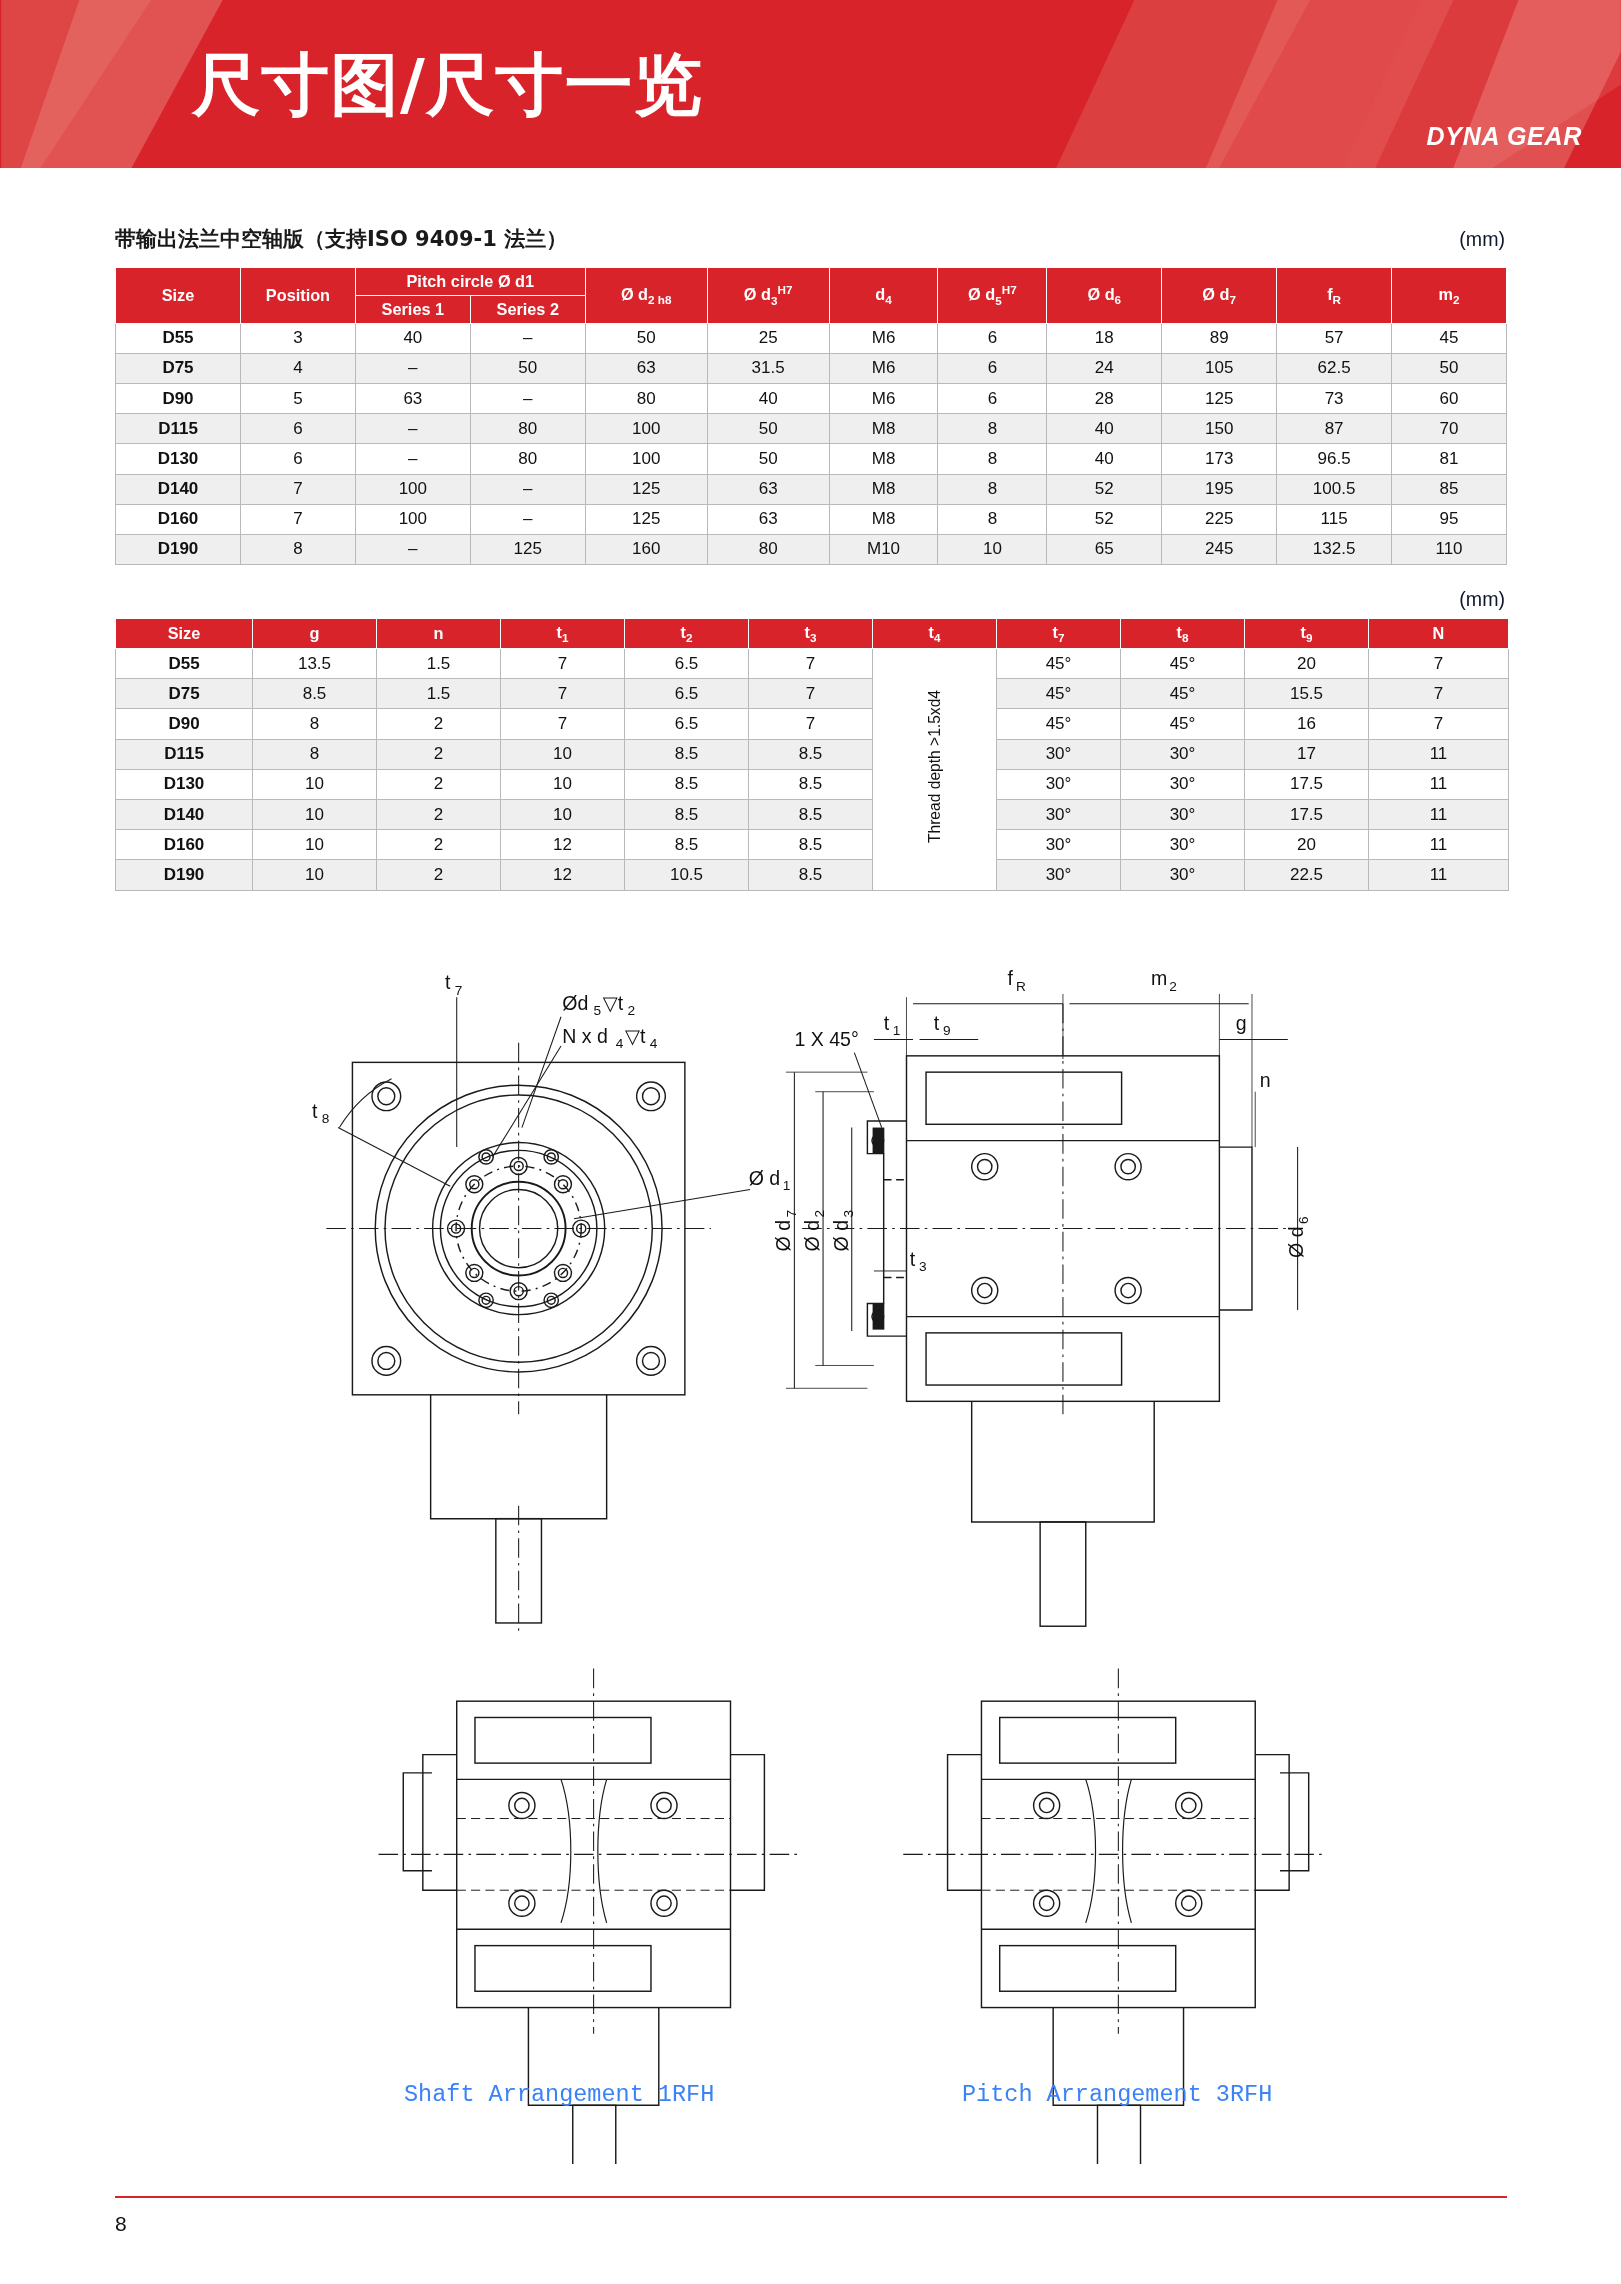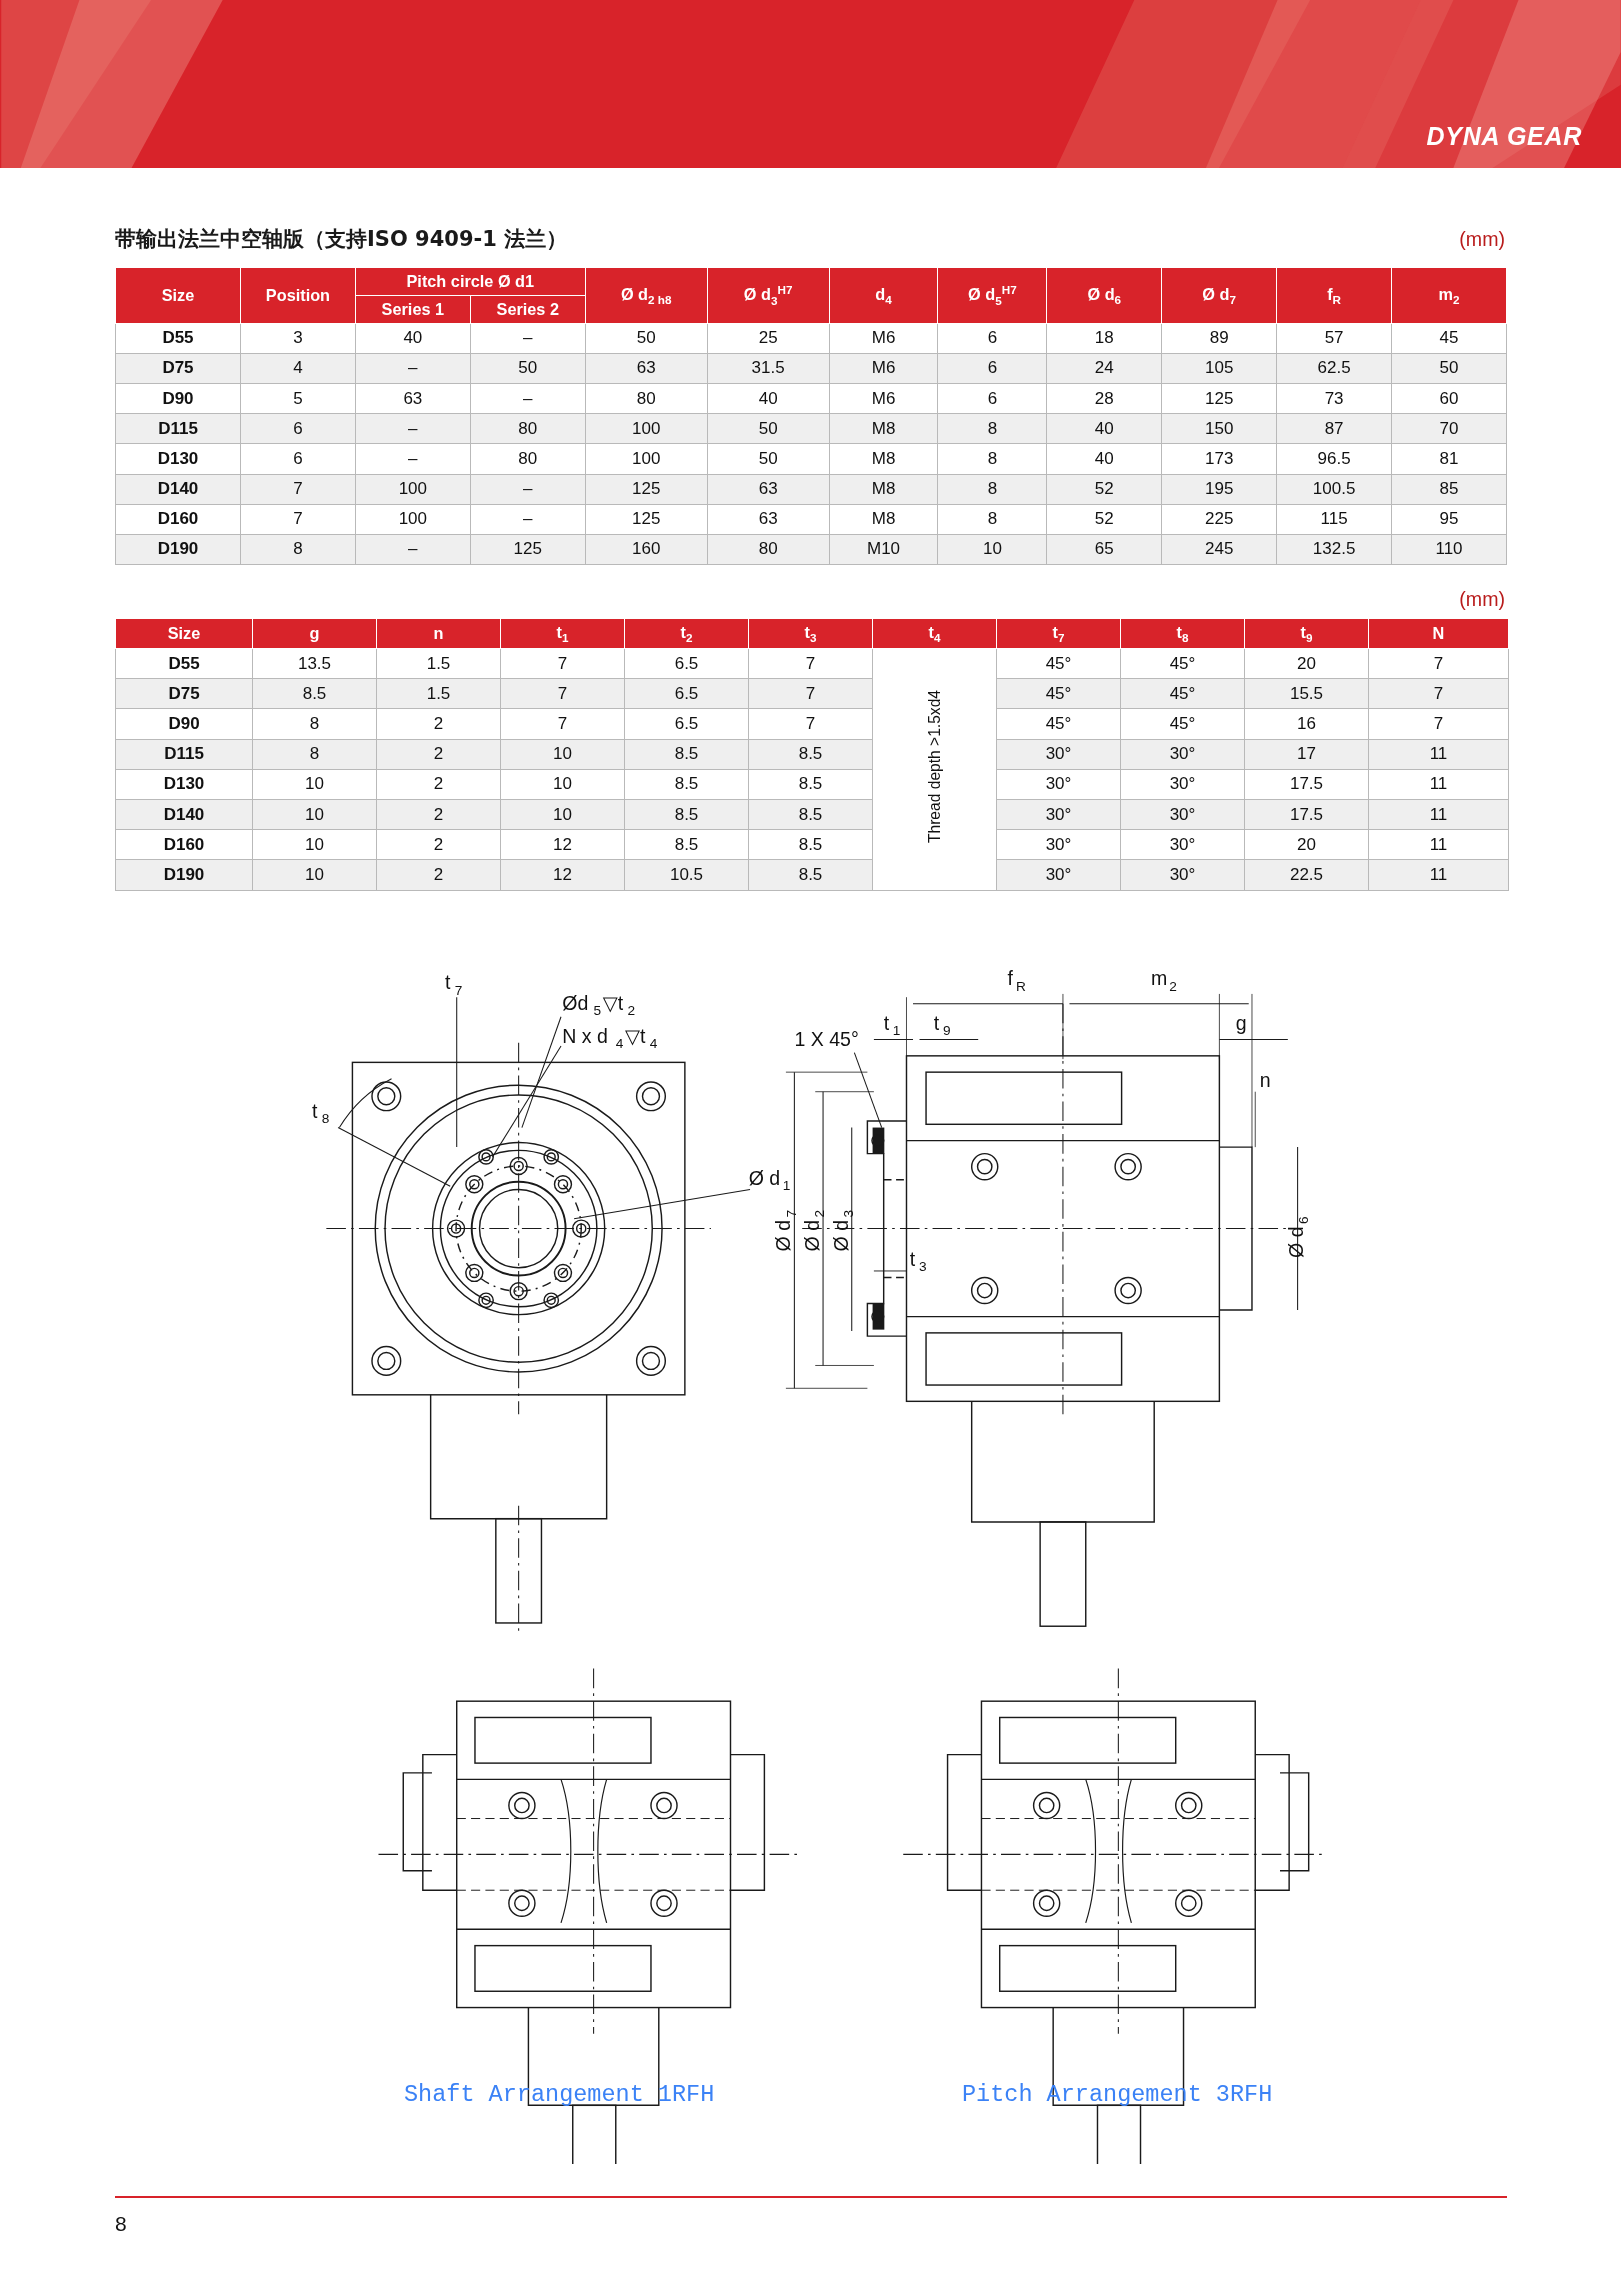--- a/index.html
+++ b/index.html
@@ -57,21 +57,21 @@
     left: 115px;
     top: 225px;
     font-size: 21px;
     font-weight: bold;
     color: #1a1a1a;
     font-family: "DejaVu Sans", sans-serif;
   }
   .unit-label {
     position: absolute;
     font-size: 19.6px;
-    color: #b91c1c;
+    color: #0f172a;
     right: 117px;
   }
   .unit-1 { top: 228px; }
   .unit-2 { top: 588px; }
 
   
   table {
     border-collapse: collapse;
     table-layout: fixed;
   }
@@ -157,20 +157,21 @@
 
   <div class="header">
     <svg class="header-deco" width="1622" height="168" viewBox="0 0 2487 258">
       <polygon points="0,0 230,0 60,258 0,258" fill="#e0514f" opacity="0.75"></polygon>
       <polygon points="120,0 340,0 200,258 30,258" fill="#ea7a72" opacity="0.55"></polygon>
       <polygon points="1740,0 2010,0 1870,258 1620,258" fill="#e0514f" opacity="0.6"></polygon>
       <polygon points="1960,0 2230,0 2110,258 1850,258" fill="#ea7a72" opacity="0.45"></polygon>
       <polygon points="2180,0 2487,0 2487,130 2290,258 2060,258" fill="#e0514f" opacity="0.55"></polygon>
       <polygon points="2330,0 2487,0 2487,80 2400,258 2230,258" fill="#ef938c" opacity="0.4"></polygon>
     </svg>
+    <div class="header-title">尺寸图/尺寸一览</div>
     <div class="brand">DYNA GEAR</div>
   </div>
 
   <div class="section-title">带输出法兰中空轴版（支持ISO 9409-1 法兰）</div>
   <div class="unit-label unit-1">(mm)</div>
   <div class="unit-label unit-2">(mm)</div>
 
   <table class="tbl tbl1">
     <colgroup>
       <col style="width:124px">

